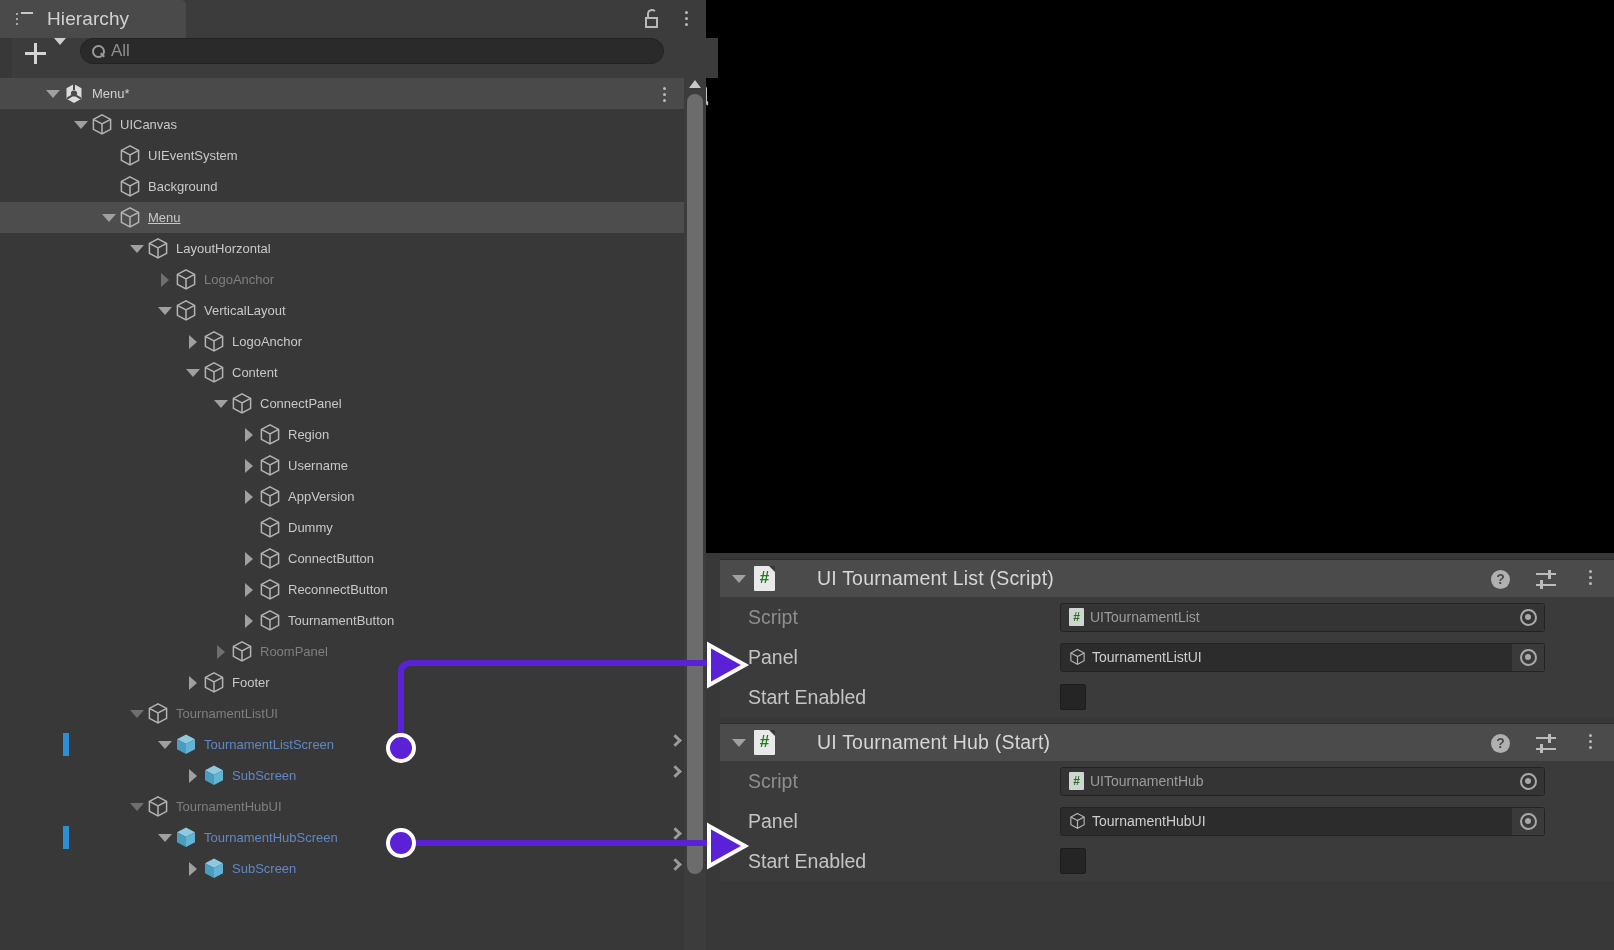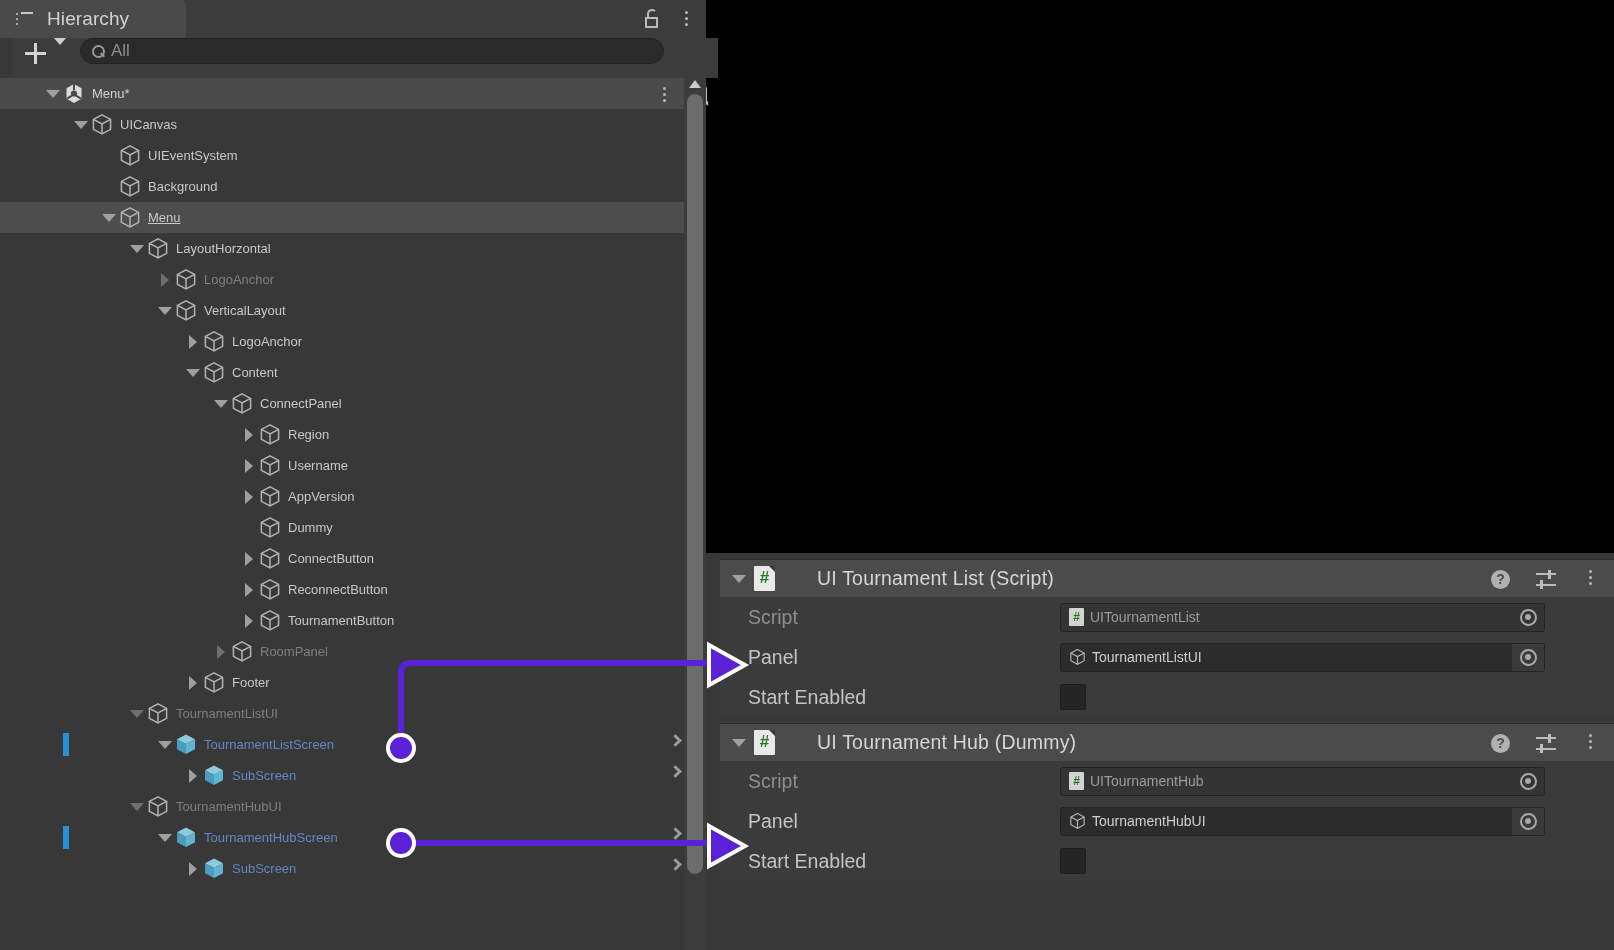--- a/index.html
+++ b/index.html
@@ -739,21 +739,21 @@
           <span class="prop-label">Start Enabled</span>
           <span class="checkbox"></span>
         </div>
       </div>
       <div class="comp" style="top: 170px;">
         <div class="comp-header">
           <span class="arrow"></span>
           <span class="cs-ico">
             <span class="cs-hash">#</span>
           </span>
-          <span class="comp-title">UI Tournament Hub (Dummy)</span>
+          <span class="comp-title">UI Tournament Hub (Start)</span>
           <span class="help-icon">?</span>
           <span class="preset-icon">
             <i></i>
             <i></i>
             <b></b>
             <b></b>
           </span>
           <span class="kebab comp-kebab">
             <span></span>
             <span></span>

